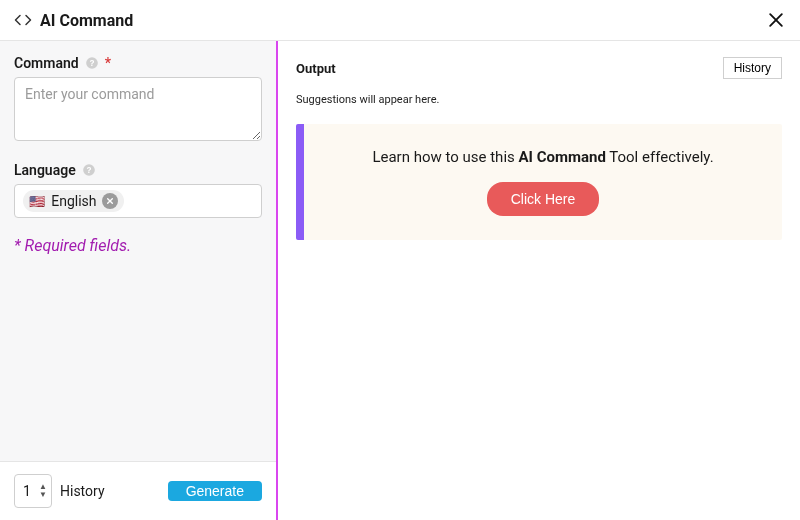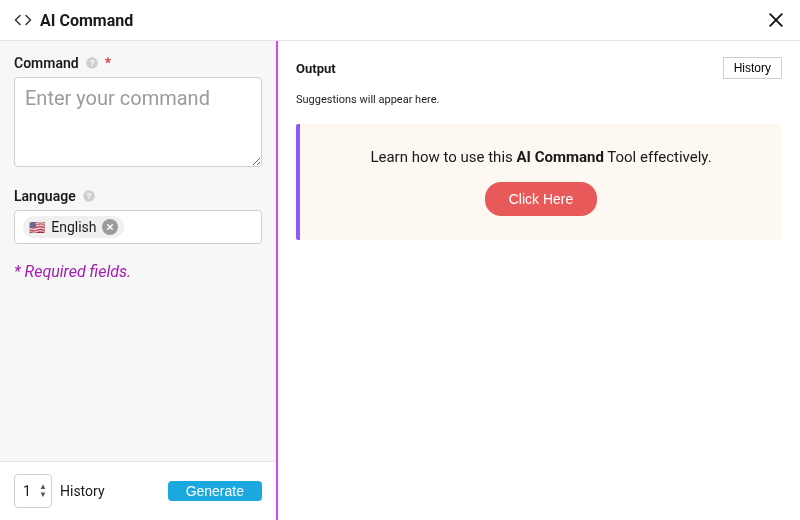--- a/index.html
+++ b/index.html
@@ -9,42 +9,42 @@
     .header-left { display: flex; align-items: center; gap: 8px; }
     .header-title { font-weight: 700; font-size: 16px; }
     .code-icon { display: inline-flex; }
     .close-icon { cursor: pointer; display:inline-flex; }
     .body { flex: 1; display: flex; overflow: hidden; }
     .sidebar { width: 278px; background: #f7f7f8; border-right: 2px solid #d946ef; display: flex; flex-direction: column; }
     .sidebar-inner { flex: 1; padding: 14px 14px 0 14px; overflow-y: auto; }
     .field-label { font-weight: 600; font-size: 14px; margin-bottom: 6px; display: flex; align-items: center; gap: 6px; }
     .help-icon { display:inline-flex; color:#bfbfbf; }
     .req-star { color: #d83a3a; }
-    textarea.command { width: 100%; height: 90px; resize: vertical; border: 1px solid #cfcfcf; border-radius: 4px; padding: 8px 10px; font-family: inherit; font-size: 20px; color: #14532d; background:#fff; }
+    textarea.command { width: 100%; height: 64px; resize: vertical; border: 1px solid #cfcfcf; border-radius: 4px; padding: 8px 10px; font-family: inherit; font-size: 14px; color: #14532d; background:#fff; }
     textarea.command::placeholder { color: #9b9b9b; }
     .field-block { margin-bottom: 18px; }
     .language-select { width: 100%; border: 1px solid #cfcfcf; border-radius: 4px; background: #fff; padding: 5px 8px; display: flex; align-items: center; gap: 6px; }
     .language-chip { display: inline-flex; align-items: center; gap: 6px; background: #f0f0f0; border-radius: 14px; padding: 3px 6px 3px 6px; font-size: 14px; }
     .flag { font-size: 13px; }
     .chip-remove { display:inline-flex; align-items:center; justify-content:center; width:16px; height:16px; border-radius:50%; background:#9b9b9b; cursor:pointer; }
     .required-note { color: #a21caf; font-style: italic; font-size: 16px; }
     .sidebar-footer { border-top: 1px solid #e5e5e5; padding: 12px 14px; display: flex; align-items: center; justify-content: space-between; background: #fff; }
     .outputs-group { display:flex; align-items:center; gap:8px; }
     .stepper { width: 38px; height: 34px; border: 1px solid #cfcfcf; border-radius: 4px; display: flex; align-items: center; padding-left: 8px; padding-right: 4px; justify-content: space-between; background:#fff; }
     .stepper-val { font-size: 14px; }
     .stepper-arrows { display:flex; flex-direction:column; gap:0; }
     .arrow { font-size:8px; line-height:8px; color:#555; cursor:pointer; }
     .outputs-label { font-size: 14px; }
     .generate-btn { background: #1ba8e0; color: #fff; border: none; padding: 2px 18px; border-radius: 4px; font-size: 14px; cursor: pointer; }
     .main { flex: 1; padding: 16px 18px; overflow-y: auto; }
     .main-header { display:flex; align-items:center; justify-content:space-between; margin-bottom: 14px; }
     .output-title { font-weight: 700; font-size: 13px; }
     .history-btn { border:1px solid #cfcfcf; background:#fff; border-radius:0; padding:3px 10px; font-size:12px; cursor:pointer; }
     .placeholder-text { font-size: 11px; color:#222; margin-bottom: 18px; }
-    .tip-box { border-left: 4px solid #8b5cf6; background: #fdf9f2; padding: 24px 20px; text-align: center; border-radius: 2px; margin-bottom: 14px; }
+    .tip-box { border-left: 8px solid #8b5cf6; background: #fdf9f2; padding: 24px 20px; text-align: center; border-radius: 2px; margin-bottom: 14px; }
     .tip-text { font-size: 15px; margin-bottom: 16px; }
     .tip-text b { font-weight:700; }
     .click-here-btn { background: #e85a5a; color:#fff; border:none; padding: 9px 24px; border-radius:16px; font-size:14px; cursor:pointer; }
     .credit-note { font-style: italic; color:#555; font-size:13px; }
   </style>
 </head>
 <body>
 
 <div class="app">
 

